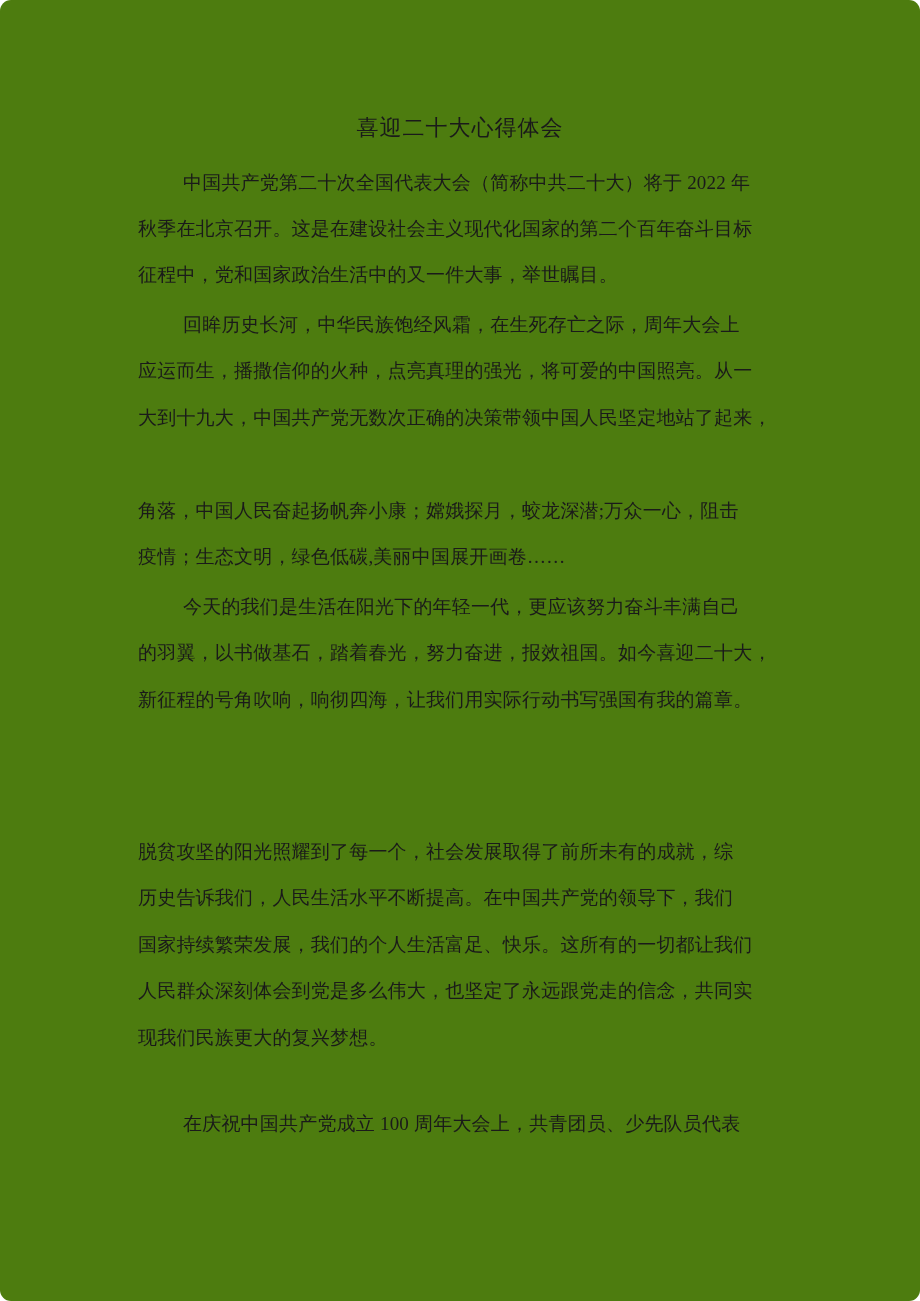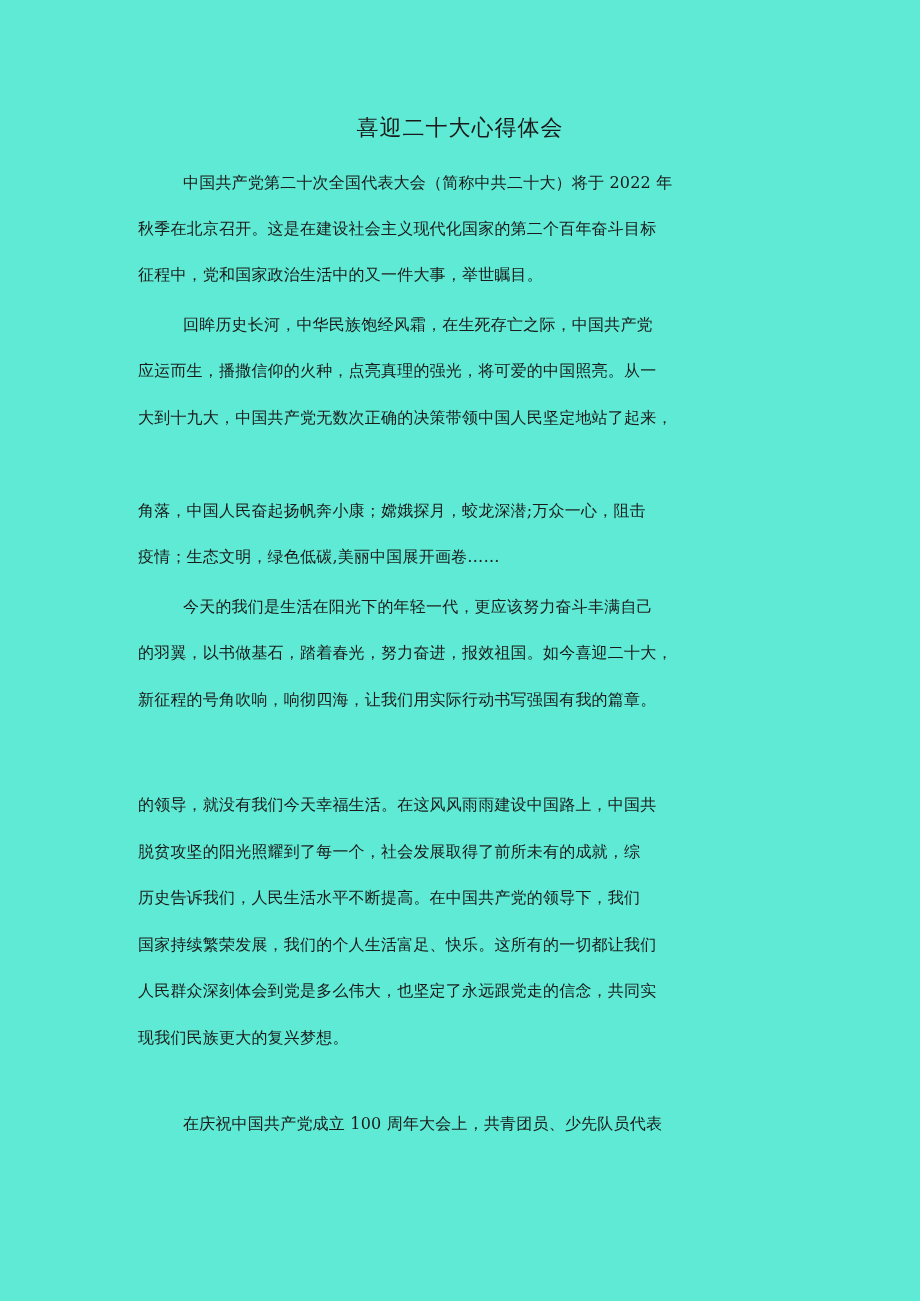--- a/index.html
+++ b/index.html
@@ -12,66 +12,67 @@
       height: 1301px;
       position: relative;
       overflow: hidden;
       font-family: "DejaVu Serif", "Liberation Serif", serif;
       color: #1a1a1a;
     }
     .page {
       position: absolute;
       left: 0; top: 0;
       width: 920px; height: 1301px;
-      background: #5eead4;
+      background: #4d7c0f;
+      border-radius: 11px;
     }
     .title {
       position: absolute;
       top: 113px;
       left: 0;
       width: 920px;
       text-align: center;
       font-size: 22px;
       letter-spacing: 1px;
       line-height: 30px;
       margin: 0;
       font-weight: normal;
     }
     .line {
       position: absolute;
       left: 138px;
       width: 660px;
-      font-size: 16px;
+      font-size: 19px;
       line-height: 28px;
       white-space: nowrap;
       letter-spacing: 0.2px;
+      font-family: Liberation Serif, serif;
     }
     .line.indent { left: 183px; }
   </style>
 </head>
 <body>
 
 <div class="page">
   <h1 class="title">喜迎二十大心得体会</h1>
 
   <div class="line indent" style="top:169px">中国共产党第二十次全国代表大会（简称中共二十大）将于 2022 年</div>
   <div class="line" style="top:215px">秋季在北京召开。这是在建设社会主义现代化国家的第二个百年奋斗目标</div>
   <div class="line" style="top:261px">征程中，党和国家政治生活中的又一件大事，举世瞩目。</div>
 
-  <div class="line indent" style="top:311px">回眸历史长河，中华民族饱经风霜，在生死存亡之际，中国共产党</div>
+  <div class="line indent" style="top:311px">回眸历史长河，中华民族饱经风霜，在生死存亡之际，周年大会上</div>
   <div class="line" style="top:404px">大到十九大，中国共产党无数次正确的决策带领中国人民坚定地站了起来，</div>
   <div class="line" style="top:357px">应运而生，播撒信仰的火种，点亮真理的强光，将可爱的中国照亮。从一</div>
   <div class="line" style="top:497px">角落，中国人民奋起扬帆奔小康；嫦娥探月，蛟龙深潜;万众一心，阻击</div>
   <div class="line" style="top:543px">疫情；生态文明，绿色低碳,美丽中国展开画卷……</div>
 
   <div class="line indent" style="top:593px">今天的我们是生活在阳光下的年轻一代，更应该努力奋斗丰满自己</div>
   <div class="line" style="top:639px">的羽翼，以书做基石，踏着春光，努力奋进，报效祖国。如今喜迎二十大，</div>
   <div class="line" style="top:686px">新征程的号角吹响，响彻四海，让我们用实际行动书写强国有我的篇章。</div>
 
-  <div class="line" style="top:791px">的领导，就没有我们今天幸福生活。在这风风雨雨建设中国路上，中国共</div>
   <div class="line" style="top:838px">脱贫攻坚的阳光照耀到了每一个，社会发展取得了前所未有的成就，综</div>
   <div class="line" style="top:884px">历史告诉我们，人民生活水平不断提高。在中国共产党的领导下，我们</div>
   <div class="line" style="top:931px">国家持续繁荣发展，我们的个人生活富足、快乐。这所有的一切都让我们</div>
   <div class="line" style="top:977px">人民群众深刻体会到党是多么伟大，也坚定了永远跟党走的信念，共同实</div>
   <div class="line" style="top:1024px">现我们民族更大的复兴梦想。</div>
 
   <div class="line indent" style="top:1110px">在庆祝中国共产党成立 100 周年大会上，共青团员、少先队员代表</div>
 </div>
 
 </body></html>

